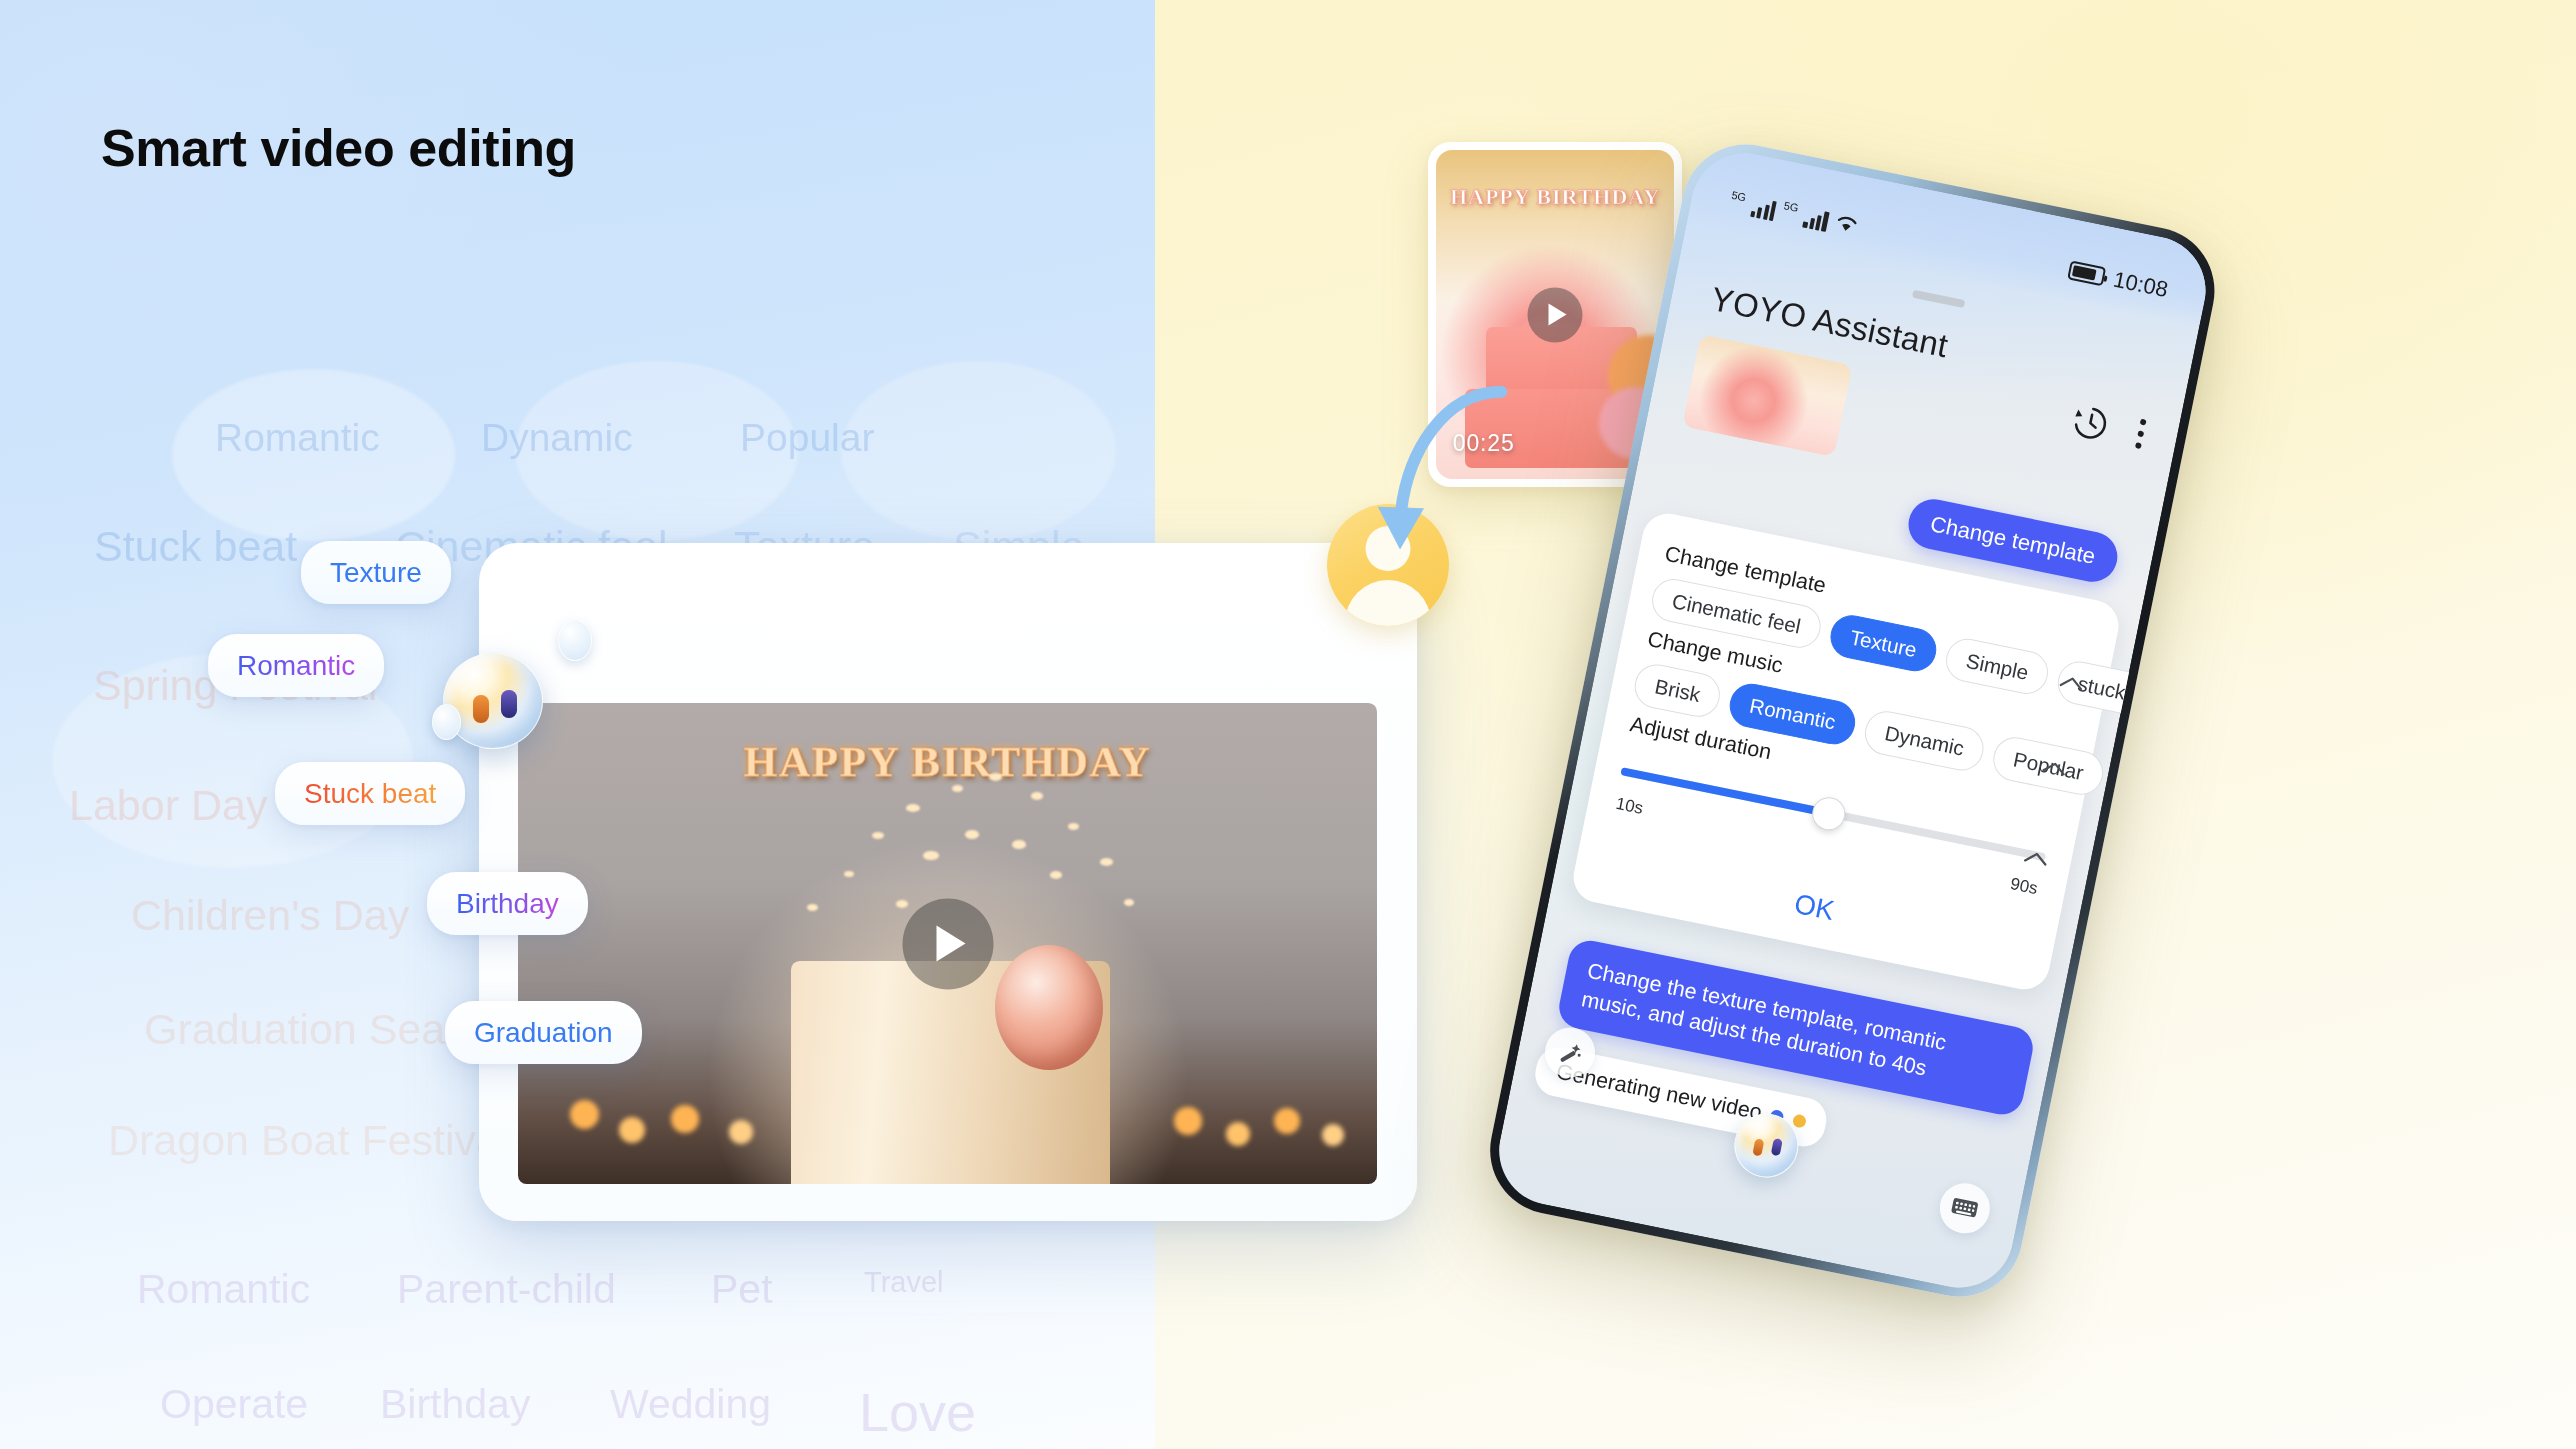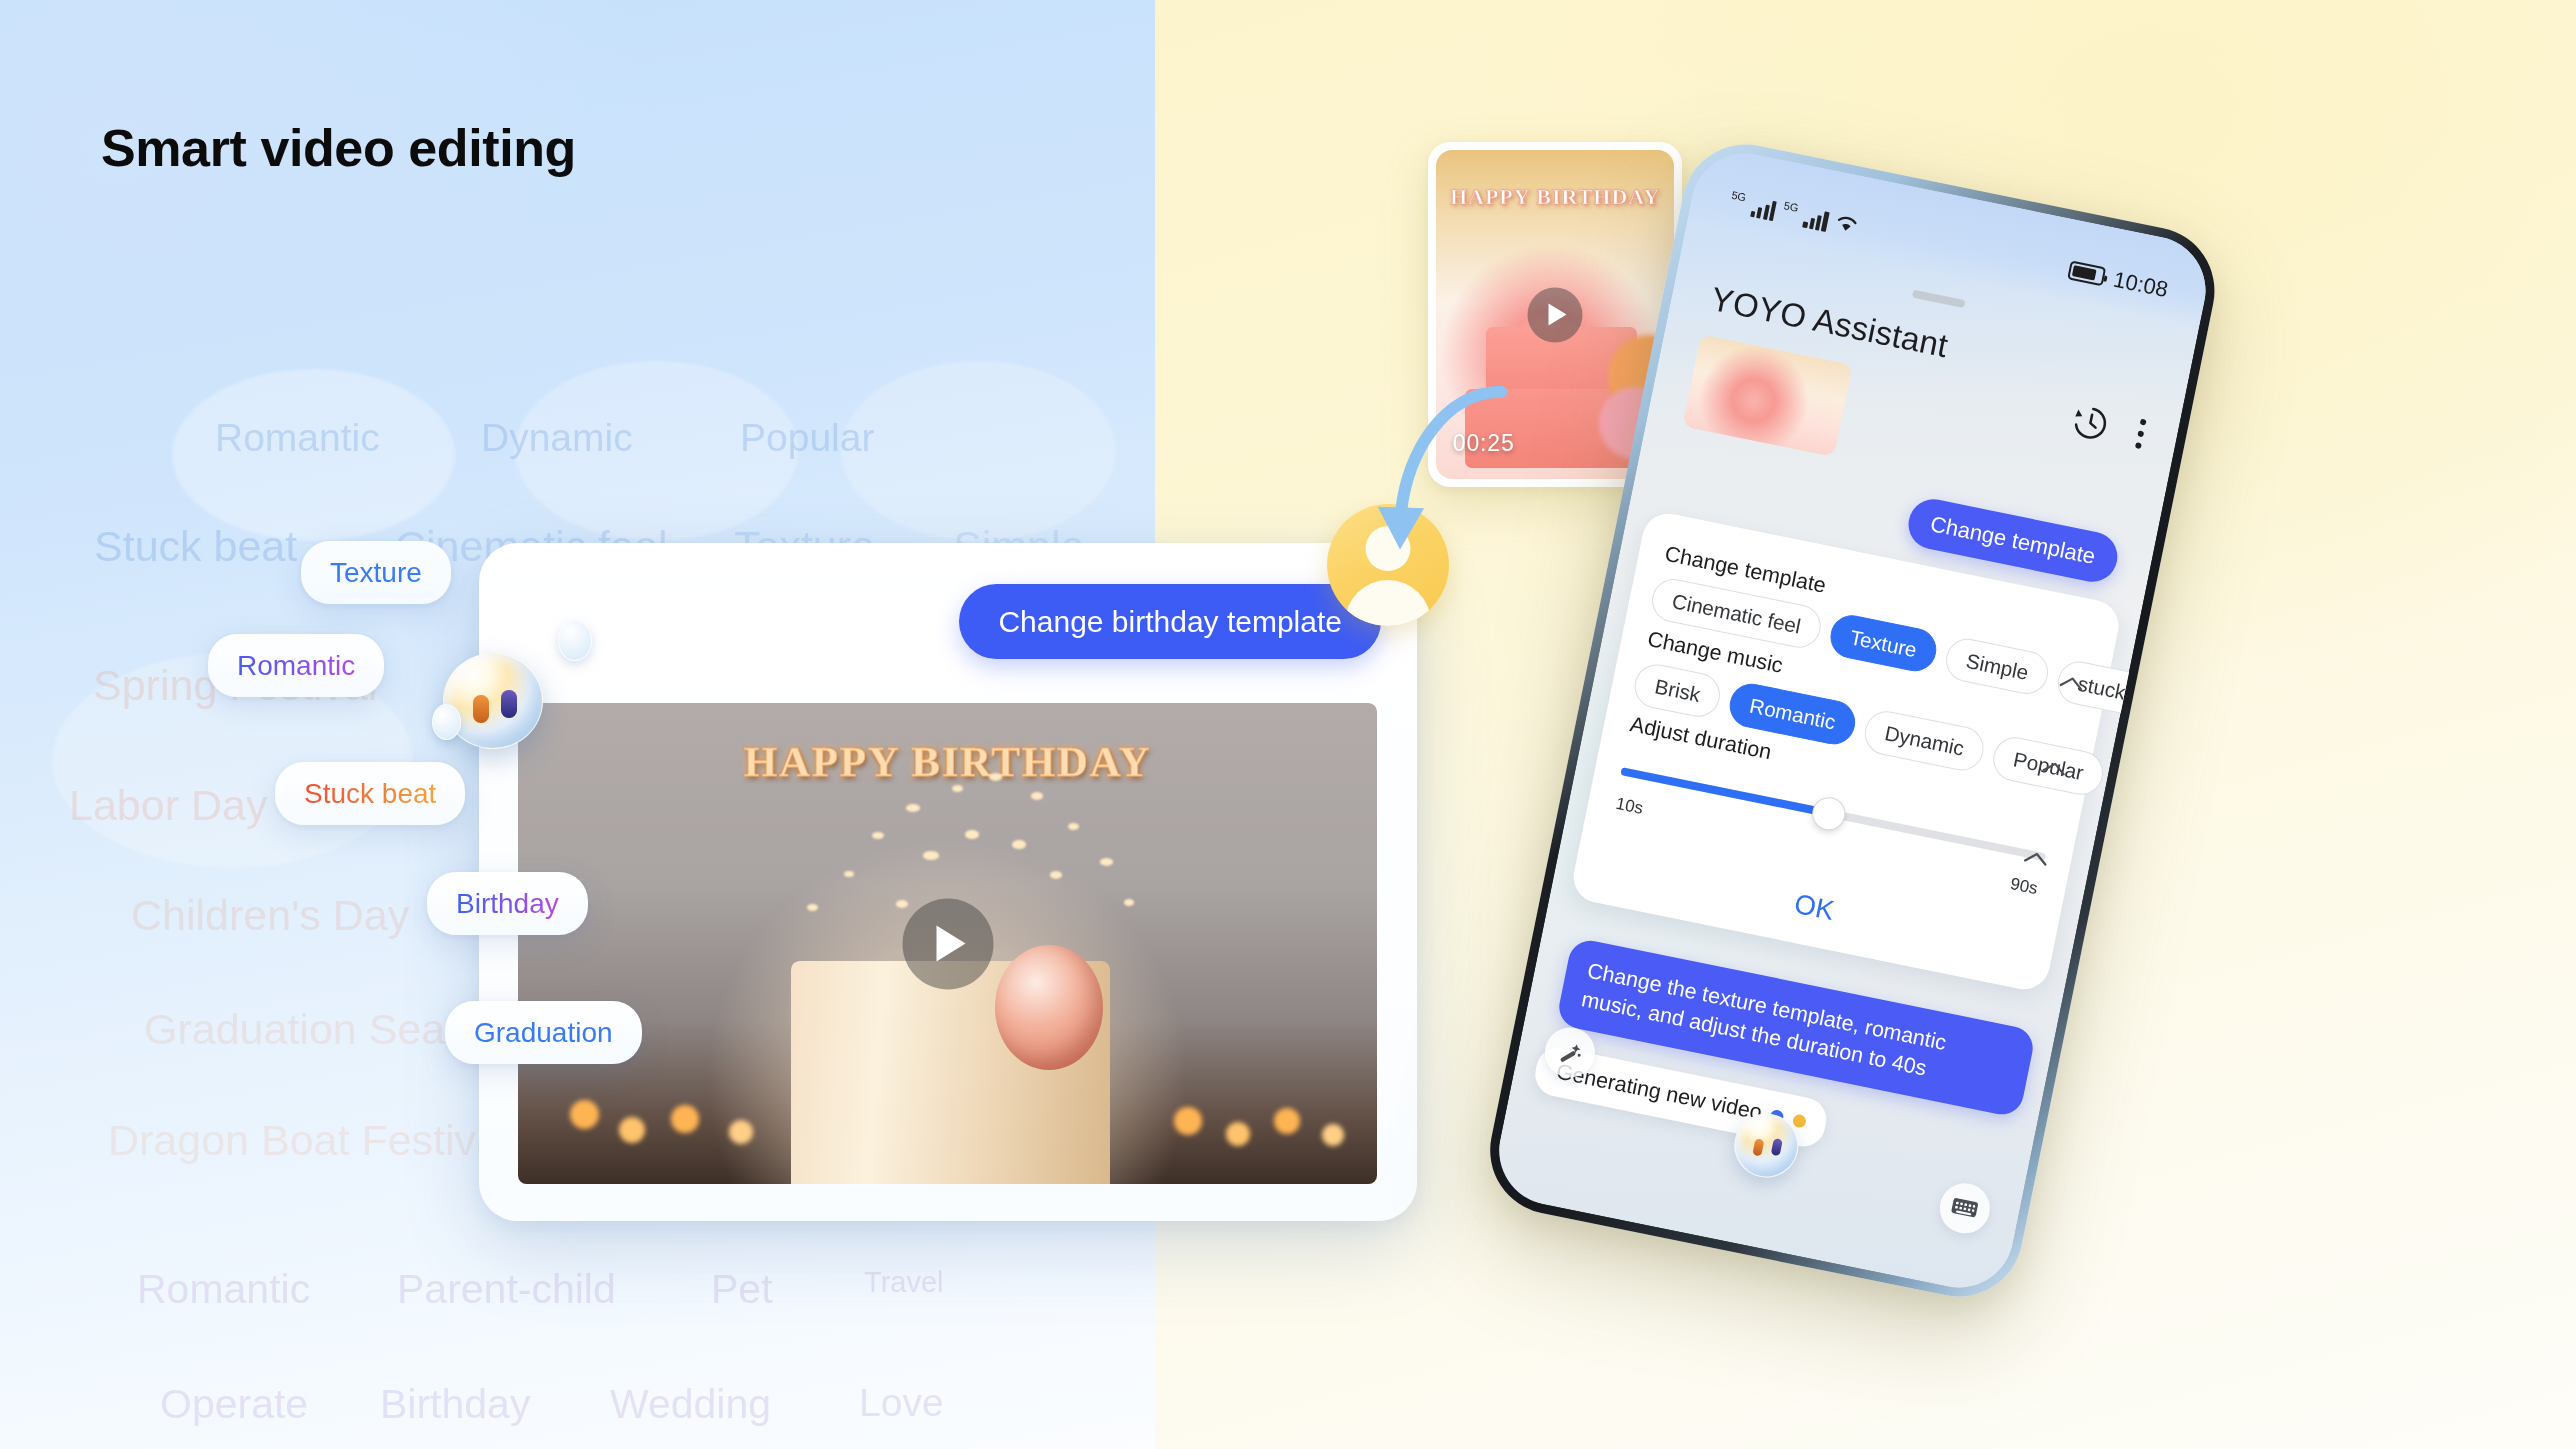--- a/index.html
+++ b/index.html
@@ -360,26 +360,23 @@
   <div class="ghost" style="left:108px;top:1116px;font-size:43px;color:rgba(230,198,186,.32);">Dragon Boat Festival</div>
 
   <div class="ghost" style="left:137px;top:1266px;font-size:41px;color:rgba(198,180,228,.36);">Romantic</div>
   <div class="ghost" style="left:397px;top:1266px;font-size:41px;color:rgba(198,180,228,.36);">Parent-child</div>
   <div class="ghost" style="left:711px;top:1266px;font-size:41px;color:rgba(198,180,228,.36);">Pet</div>
   <div class="ghost" style="left:864px;top:1266px;font-size:29px;color:rgba(198,180,228,.36);">Travel</div>
 
   <div class="ghost" style="left:160px;top:1381px;font-size:41px;color:rgba(198,180,228,.36);">Operate</div>
   <div class="ghost" style="left:380px;top:1381px;font-size:41px;color:rgba(198,180,228,.36);">Birthday</div>
   <div class="ghost" style="left:610px;top:1381px;font-size:41px;color:rgba(198,180,228,.36);">Wedding</div>
-  <div class="ghost" style="left:859px;top:1381px;font-size:39px;color:rgba(198,180,228,.36);">Love</div>
+  <div class="ghost" style="left:859px;top:1381px;font-size:54px;color:rgba(198,180,228,.36);">Love</div>
 
   <div class="video-card">
-    <div class="bubble-row">
-      <div class="chat-bubble-main">Change birthday template</div>
-    </div>
     <div class="video-frame">
       <div class="vf-title">HAPPY BIRTHDAY</div>
 
       <div class="sparkle" style="left:388px;top:101px;width:13.7px;height:7.7px;"></div>
       <div class="sparkle" style="left:434px;top:82px;width:11px;height:6.9px;"></div>
       <div class="sparkle" style="left:471px;top:70px;width:13px;height:7.7px;"></div>
       <div class="sparkle" style="left:354px;top:129px;width:12px;height:6.9px;"></div>
       <div class="sparkle" style="left:326px;top:168px;width:10.3px;height:6px;"></div>
       <div class="sparkle" style="left:513px;top:89px;width:12px;height:7.7px;"></div>
       <div class="sparkle" style="left:550px;top:120px;width:11px;height:6.9px;"></div>

